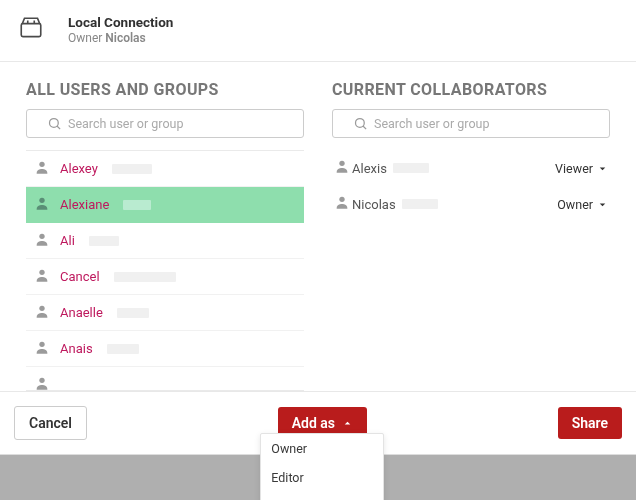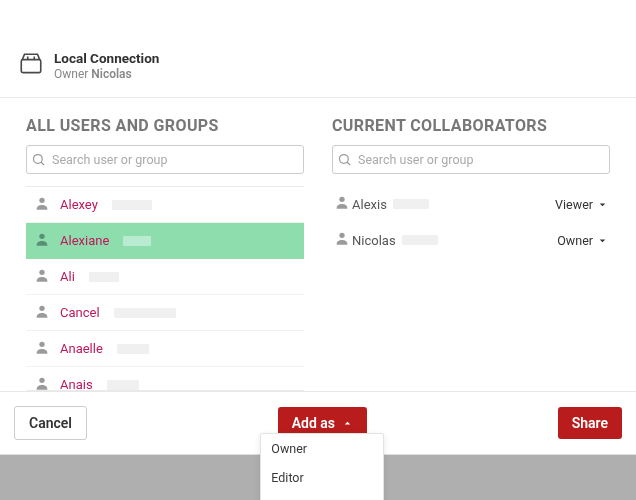--- a/index.html
+++ b/index.html
@@ -10,22 +10,21 @@
       height: 455px;
       display: flex;
       flex-direction: column;
       border-bottom: 1px solid #ddd;
     }
     .header {
       display: flex;
       align-items: center;
       padding: 14px 18px 16px;
       border-bottom: 1px solid #e8e8e8;
-      gap: 10px;
-      margin-top: 36px;
+      gap: 24px;
     }
     .header-icon { color: #4a4a4a; flex: 0 0 auto; }
     .header-text .title { font-weight: 700; color: #313131; font-size: 13.5px; }
     .header-text .subtitle { color: #888; font-size: 12px; margin-top: 1px; }
     .header-text .subtitle b { color: #888; font-weight: 600; }
     .body {
       flex: 1;
       display: flex;
       gap: 28px;
       padding: 18px 26px 0;
@@ -37,21 +36,21 @@
       font-weight: 700;
       letter-spacing: .4px;
       color: #777;
       text-transform: uppercase;
       margin-bottom: 10px;
     }
     .search-wrap {
       display: flex; align-items: center;
       border: 1px solid #ccc;
       border-radius: 3px;
-      padding: 6px 4px;
+      padding: 6px 20px;
       gap: 6px;
       margin-bottom: 12px;
     }
     .search-wrap svg { color: #9a9a9a; flex: 0 0 auto; }
     .search-input {
       border: none; outline: none; width: 100%;
       font-size: 12.5px; color: #333;
     }
     .search-input::placeholder { color: #aaa; }
 

